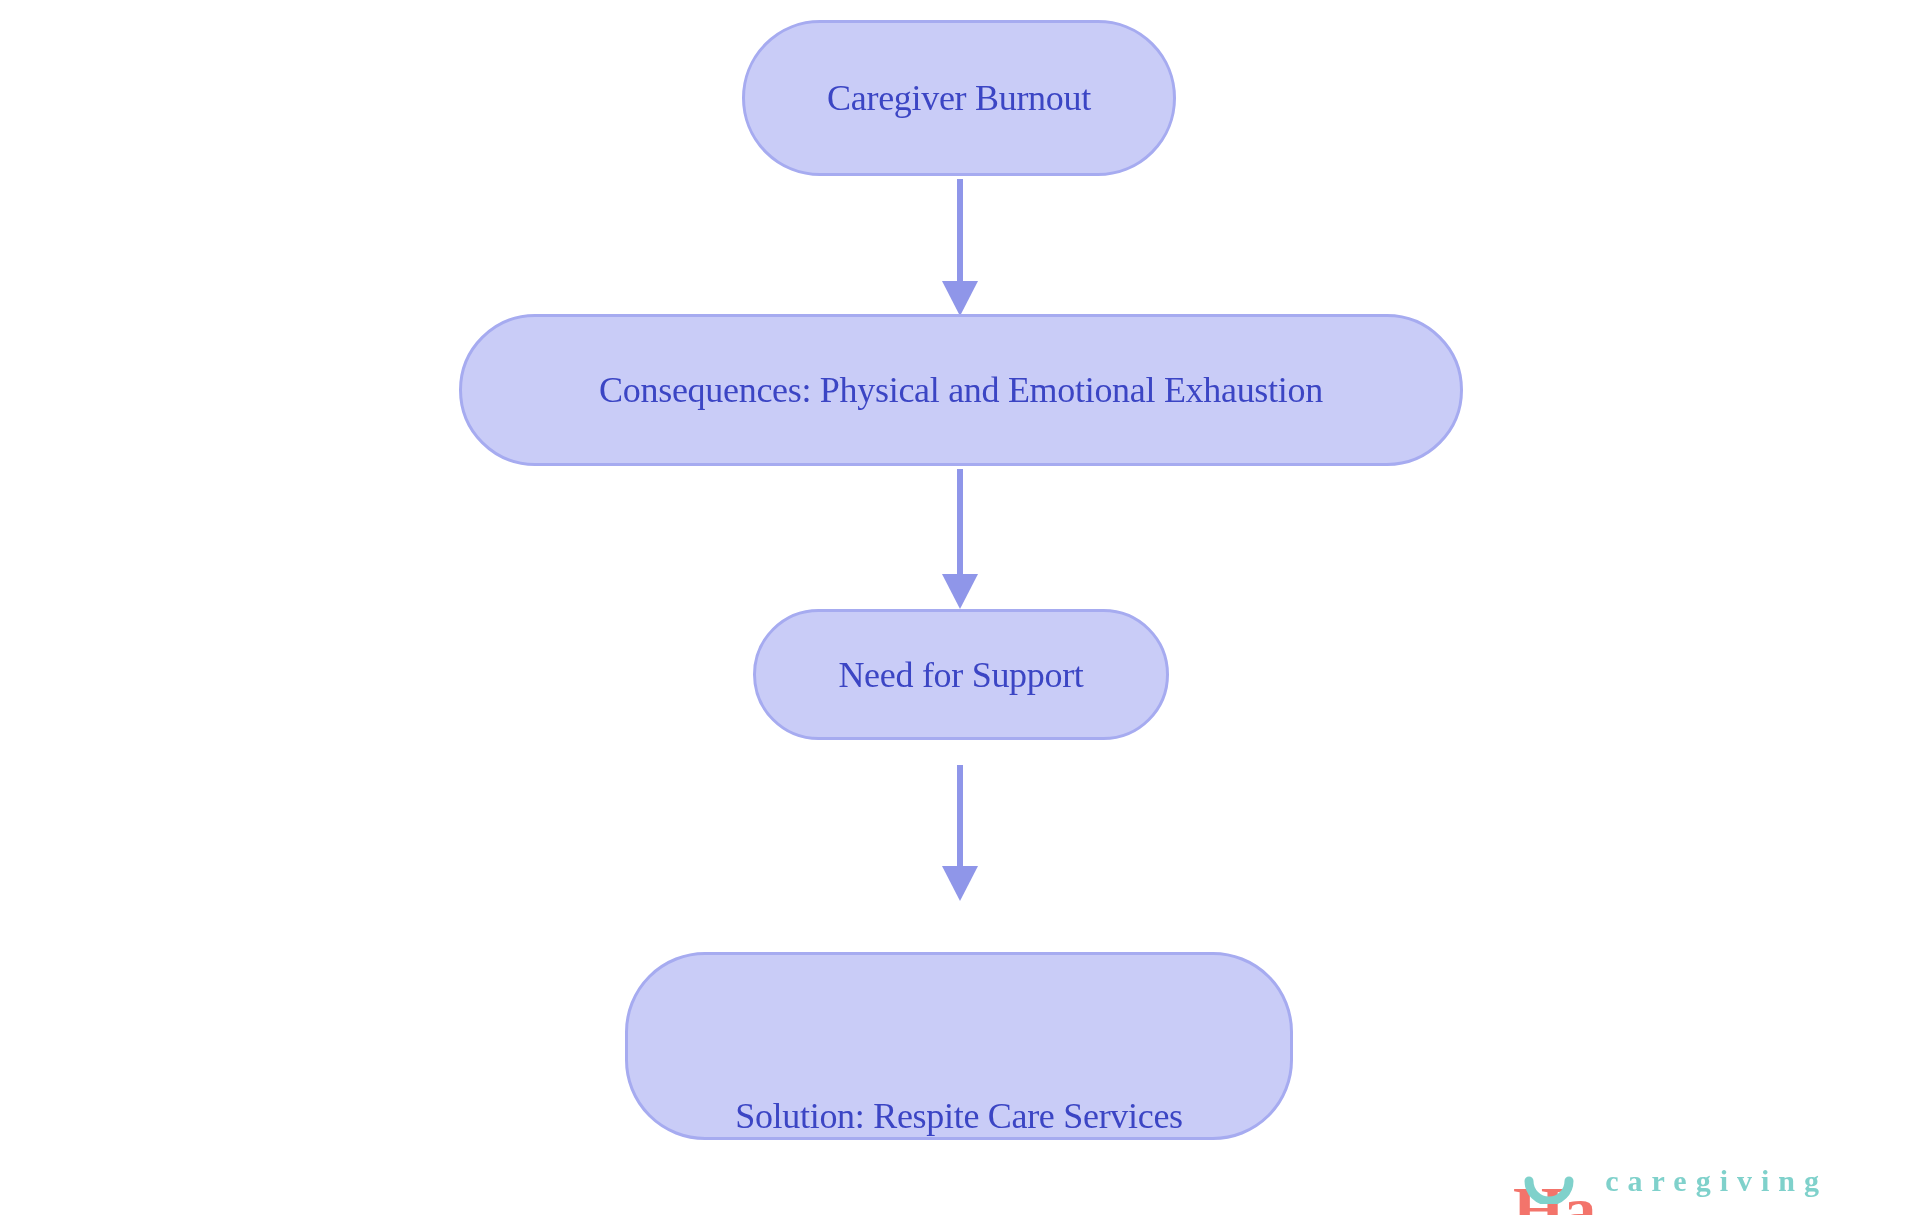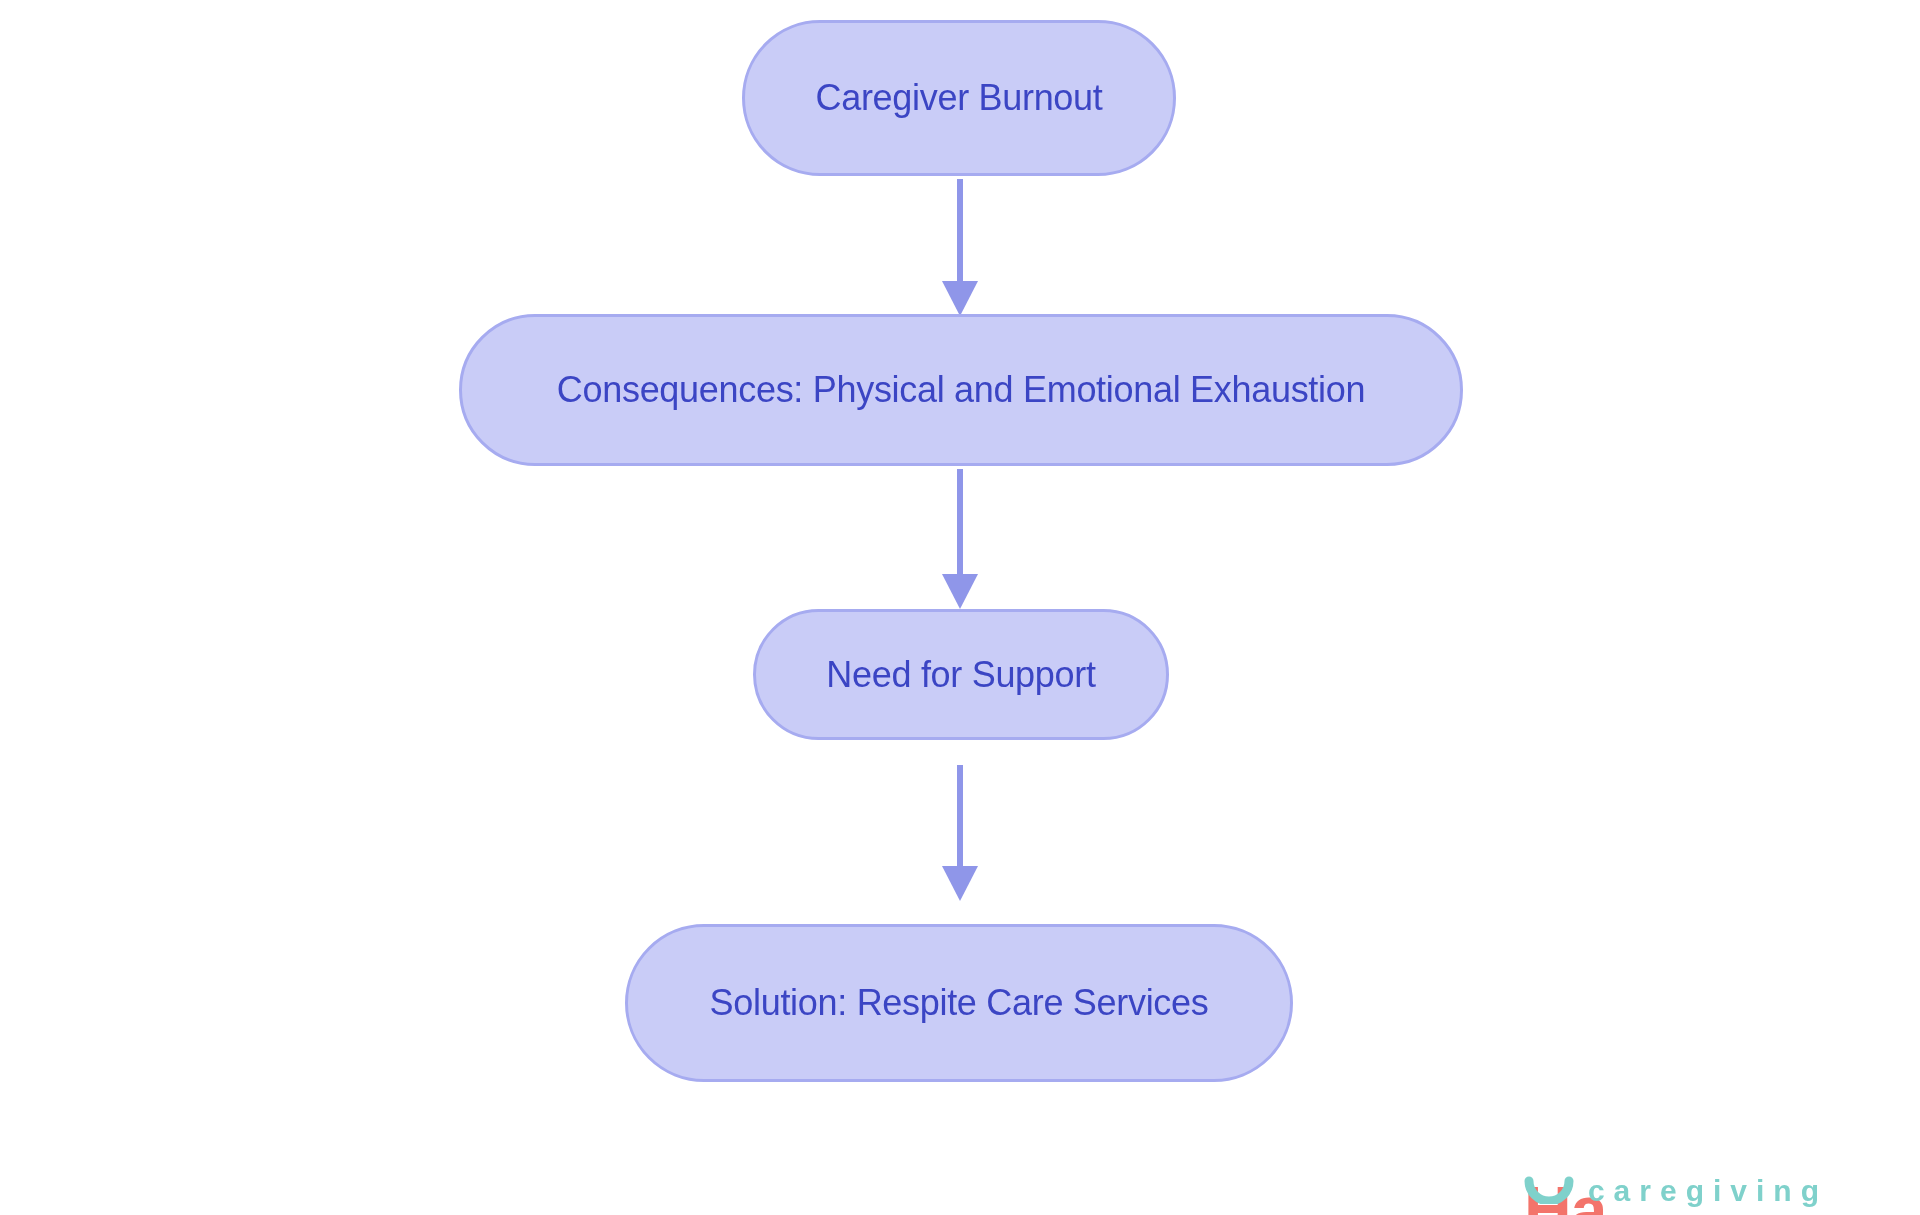--- a/index.html
+++ b/index.html
@@ -12,40 +12,40 @@
     --background: #FFFFFF;
   }
   * { margin: 0; padding: 0; box-sizing: border-box; }
   html, body { background: var(--background); }
   .canvas {
     position: relative;
     width: 1920px;
     height: 1215px;
     background: var(--background);
     overflow: hidden;
-    font-family: Liberation Sans, sans-serif;
+    font-family: Liberation Serif, serif;
   }
   .node {
     position: absolute;
     background: var(--node_fill);
     border: 3px solid var(--node_border);
     border-radius: 80px;
     display: flex;
     align-items: center;
     justify-content: center;
     color: var(--node_text);
     font-size: 36px;
     letter-spacing: -0.3px;
     text-align: center;
     white-space: nowrap;
   }
   #node-caregiver-burnout { left: 742px; top: 20px;  width: 434px;  height: 156px; }
   #node-consequences      { left: 459px; top: 314px; width: 1004px; height: 152px; }
   #node-need-for-support  { left: 753px; top: 609px; width: 416px;  height: 131px; }
-  #node-solution          { left: 625px; top: 924px; width: 668px;  height: 158px; }
+  #node-solution          { left: 625px; top: 952px; width: 668px;  height: 188px; align-items: flex-end; }
 
   .arrow {
     position: absolute;
     width: 6px;
     background: var(--arrow);
   }
   .arrow .arrow-head {
     position: absolute;
     top: 100%;
     left: 50%;
@@ -73,21 +73,21 @@
     top: 0;
     font-size: 66px;
     font-weight: bold;
     letter-spacing: -1px;
     white-space: pre;
   }
   .logo-title .coral { color: var(--logo_coral); }
   .logo-subtitle {
     position: absolute;
     right: 52px;
-    top: 78px;
+    top: 68px;
     font-size: 30px;
     font-weight: bold;
     letter-spacing: 9px;
     color: var(--logo_teal);
   }
   .logo-smile {
     position: absolute;
     left: 104px;
     top: 80px;
     width: 50px;

